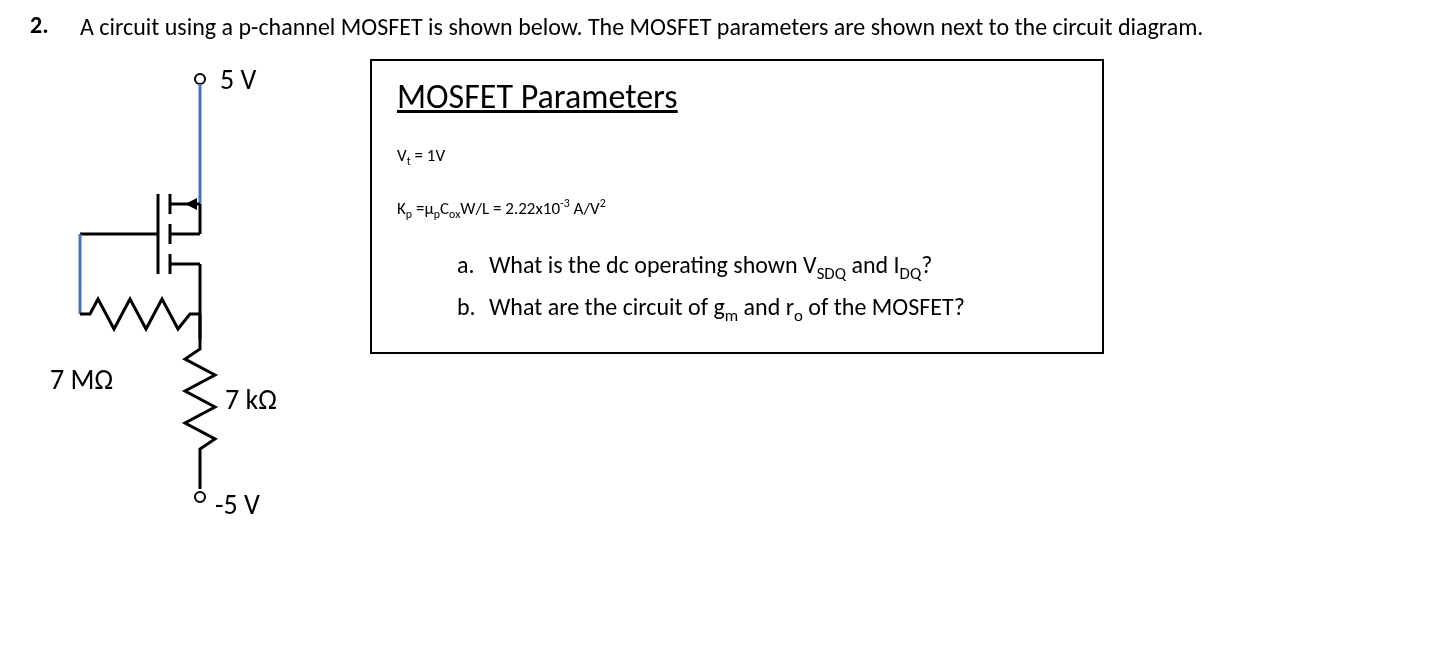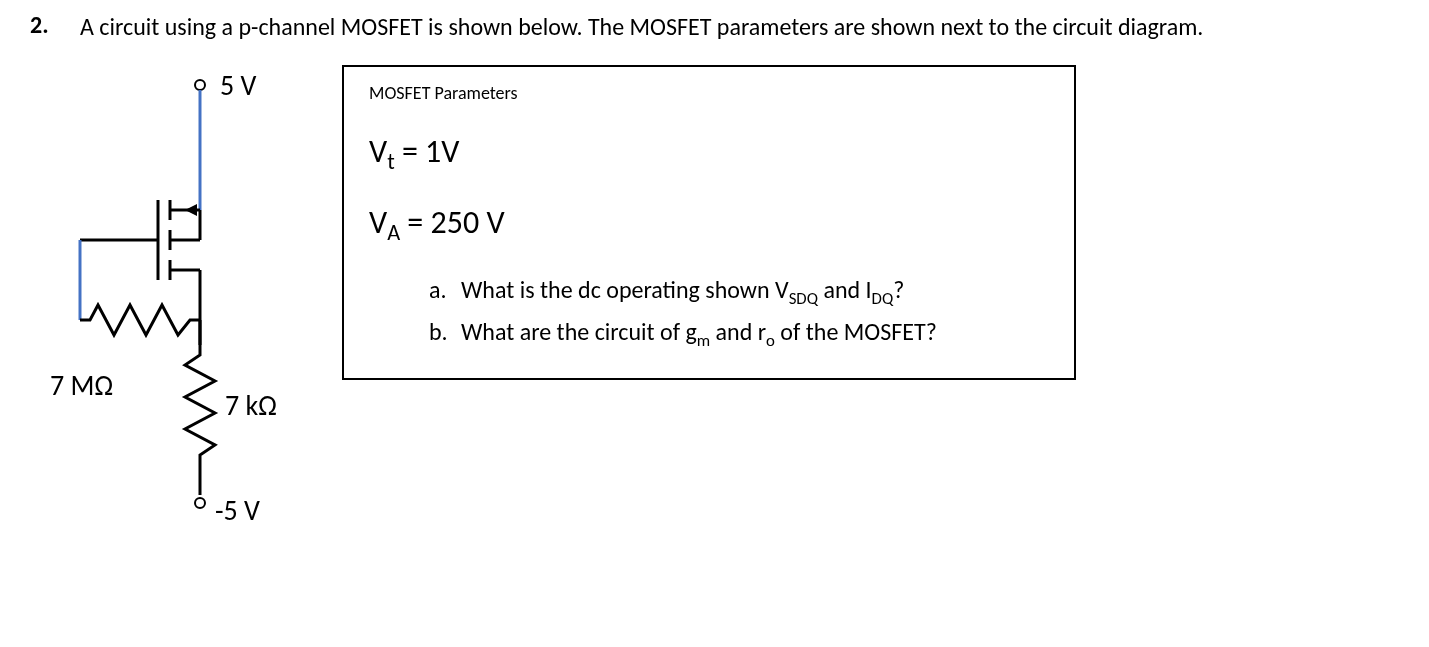--- a/index.html
+++ b/index.html
@@ -16,47 +16,48 @@
     }
     .number {
       font-weight: bold;
       margin-right: 20px;
       min-width: 30px;
     }
     .content {
       flex: 1;
     }
     .intro {
-      margin-bottom: 11px;
+      margin-bottom: 5px;
       line-height: 1.4;
     }
     .main-row {
       display: flex;
       align-items: flex-start;
-      gap: 32px;
+      gap: 60px;
     }
     .circuit {
       width: 280px;
       height: 520px;
       position: relative;
       margin-left: -50px;
     }
     .params-box {
       border: 2px solid black;
       padding: 15px 25px 20px 25px;
       width: 680px;
       margin-top: 10px;
     }
     .params-title {
-      font-size: 18px;
+      text-decoration: underline;
+      font-size: 34px;
       margin-bottom: 25px;
     }
     .param-line {
       margin: 28px 0;
-      font-size: 32px;
+      font-size: 17px;
     }
     .questions {
       margin-left: 60px;
       margin-top: 10px;
     }
     .q-row {
       display: flex;
       margin: 6px 0;
       line-height: 1.3;
     }
@@ -130,24 +131,24 @@
         </svg>
       </div>
 
       <div class="params-box">
         <div class="params-title">MOSFET Parameters</div>
 
         <div class="param-line">
           V<sub>t</sub> = <span>1V</span>
         </div>
 
+        <div class="param-line">
+          K<sub>p</sub> =μ<sub>p</sub>C<sub>ox</sub>W/L = <span>2.22x10</span><sup>-3</sup> <span>A/V</span><sup>2</sup>
+        </div>
 
-        <div class="param-line">
-          V<sub>A</sub> = <span>250 V</span>
-        </div>
 
         <div class="questions">
           <div class="q-row">
             <div class="q-letter">a.</div>
             <div>
               <span>What is the dc operating shown V</span><sub>SDQ</sub><span>  and I</span><sub>DQ</sub><span>?</span>
             </div>
           </div>
           <div class="q-row">
             <div class="q-letter">b.</div>

